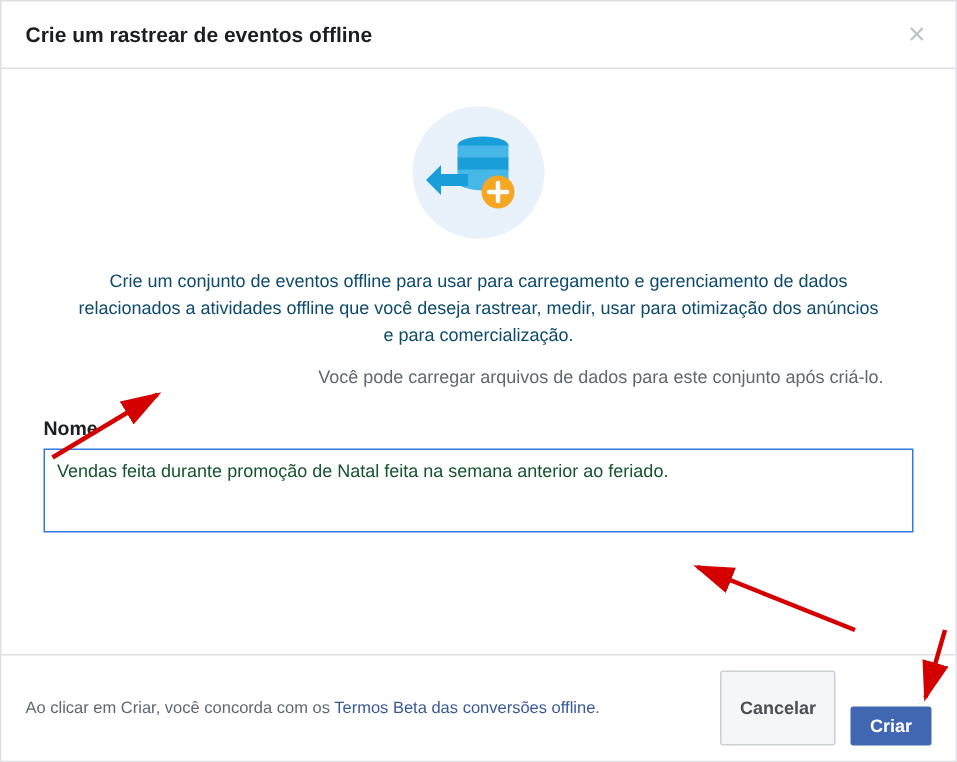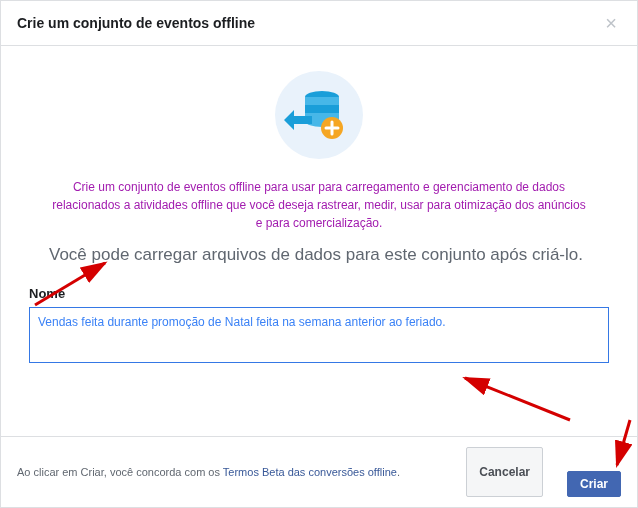--- a/index.html
+++ b/index.html
@@ -50,29 +50,29 @@
       padding: 16px 28px 10px 28px;
       overflow: auto;
     }
     .hero-icon {
       display: flex;
       justify-content: center;
       margin: 8px 0 18px 0;
     }
     .desc-text {
       text-align: center;
-      color: #a21caf;
+      color: #0c4a6e;
       font-size: 12px;
       line-height: 1.5;
       margin: 0 20px 10px 20px;
     }
     .desc-text2 {
-      text-align: left;
+      text-align: right;
       color: #606770;
-      font-size: 17px;
+      font-size: 12px;
       line-height: 1.5;
       margin: 0 20px 18px 20px;
     }
     .field-label {
       font-weight: bold;
       font-size: 13px;
       color: #1c1e21;
       margin: 10px 0 6px 0;
       display: block;
     }
@@ -83,21 +83,21 @@
       font-size: 12px;
       color: #1c1e21;
       font-family: inherit;
       outline: none;
     }
     .textarea-input {
       width: 100%;
       border: 1px solid #3578e5;
       padding: 7px 8px;
       font-size: 12px;
-      color: #3b82f6;
+      color: #14532d;
       font-family: inherit;
       resize: none;
       height: 56px;
       outline: none;
     }
     .modal-footer {
       border-top: 1px solid #dddfe2;
       padding: 10px 16px;
       display: flex;
       align-items: center;
@@ -108,21 +108,21 @@
       font-size: 11px;
       color: #606770;
     }
     .footer-text a {
       color: #385898;
       text-decoration: none;
       cursor: pointer;
     }
     .footer-buttons {
       display: flex;
-      gap: 24px;
+      gap: 10px;
     }
     .btn {
       font-size: 12px;
       font-weight: bold;
       padding: 5px 12px;
       border-radius: 2px;
       cursor: pointer;
       font-family: inherit;
     }
     .btn-cancel {
@@ -140,21 +140,21 @@
       position: absolute;
       pointer-events: none;
     }
   </style>
 </head>
 <body>
 
 <div class="modal">
 
   <div class="modal-header">
-    <div class="modal-title">Crie um conjunto de eventos offline</div>
+    <div class="modal-title">Crie um rastrear de eventos offline</div>
     <button class="close-btn">×</button>
   </div>
 
   <div class="modal-body">
 
     <div class="hero-icon">
       <svg width="90" height="90" viewBox="0 0 90 90">
         <circle cx="45" cy="45" r="44" fill="#e9f2fb"></circle>
         <ellipse cx="48" cy="27" rx="17" ry="6" fill="#1a9ed9"></ellipse>
         <path d="M31 27 v8 a17 6 0 0 0 34 0 v-8" fill="#47b7e8"></path>

